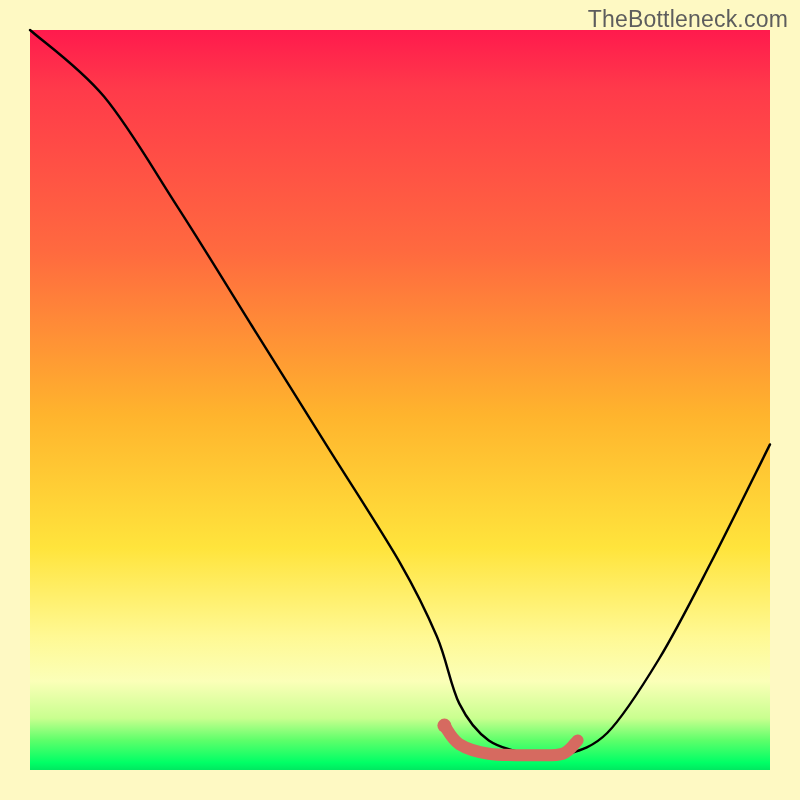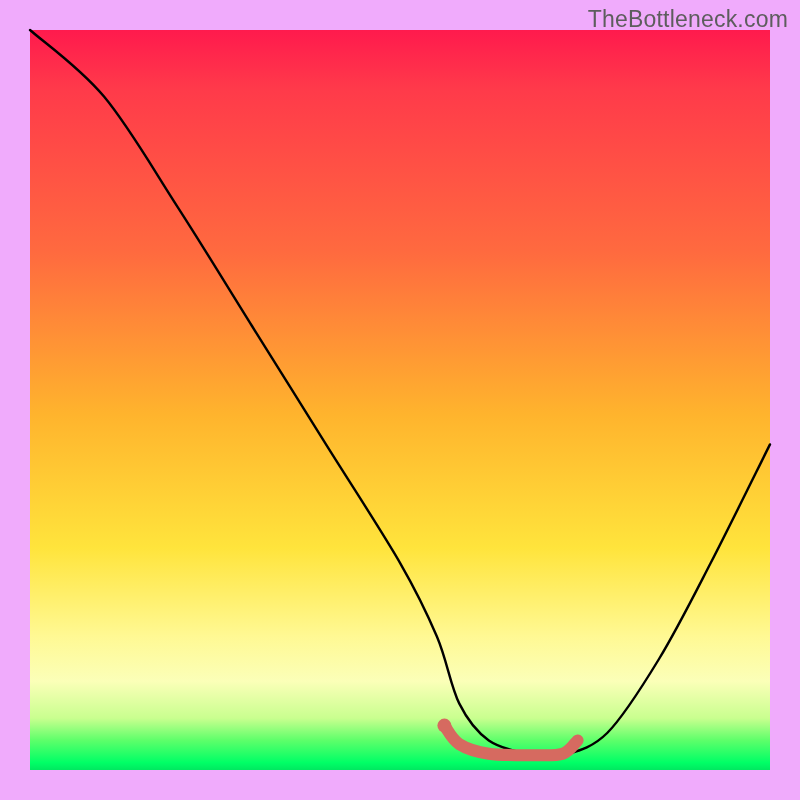--- a/index.html
+++ b/index.html
@@ -10,21 +10,21 @@
     background: #000;
     overflow: hidden;
     font-family: Arial, Helvetica, sans-serif;
   }
   .frame {
     position: absolute;
     left: 0;
     top: 0;
     width: 800px;
     height: 800px;
-    background: #f0abfc;
+    background: #fef9c3;
   }
   .plot {
     position: absolute;
     left: 30px;
     top: 30px;
     width: 740px;
     height: 740px;
     
     background: linear-gradient(
       to bottom,

